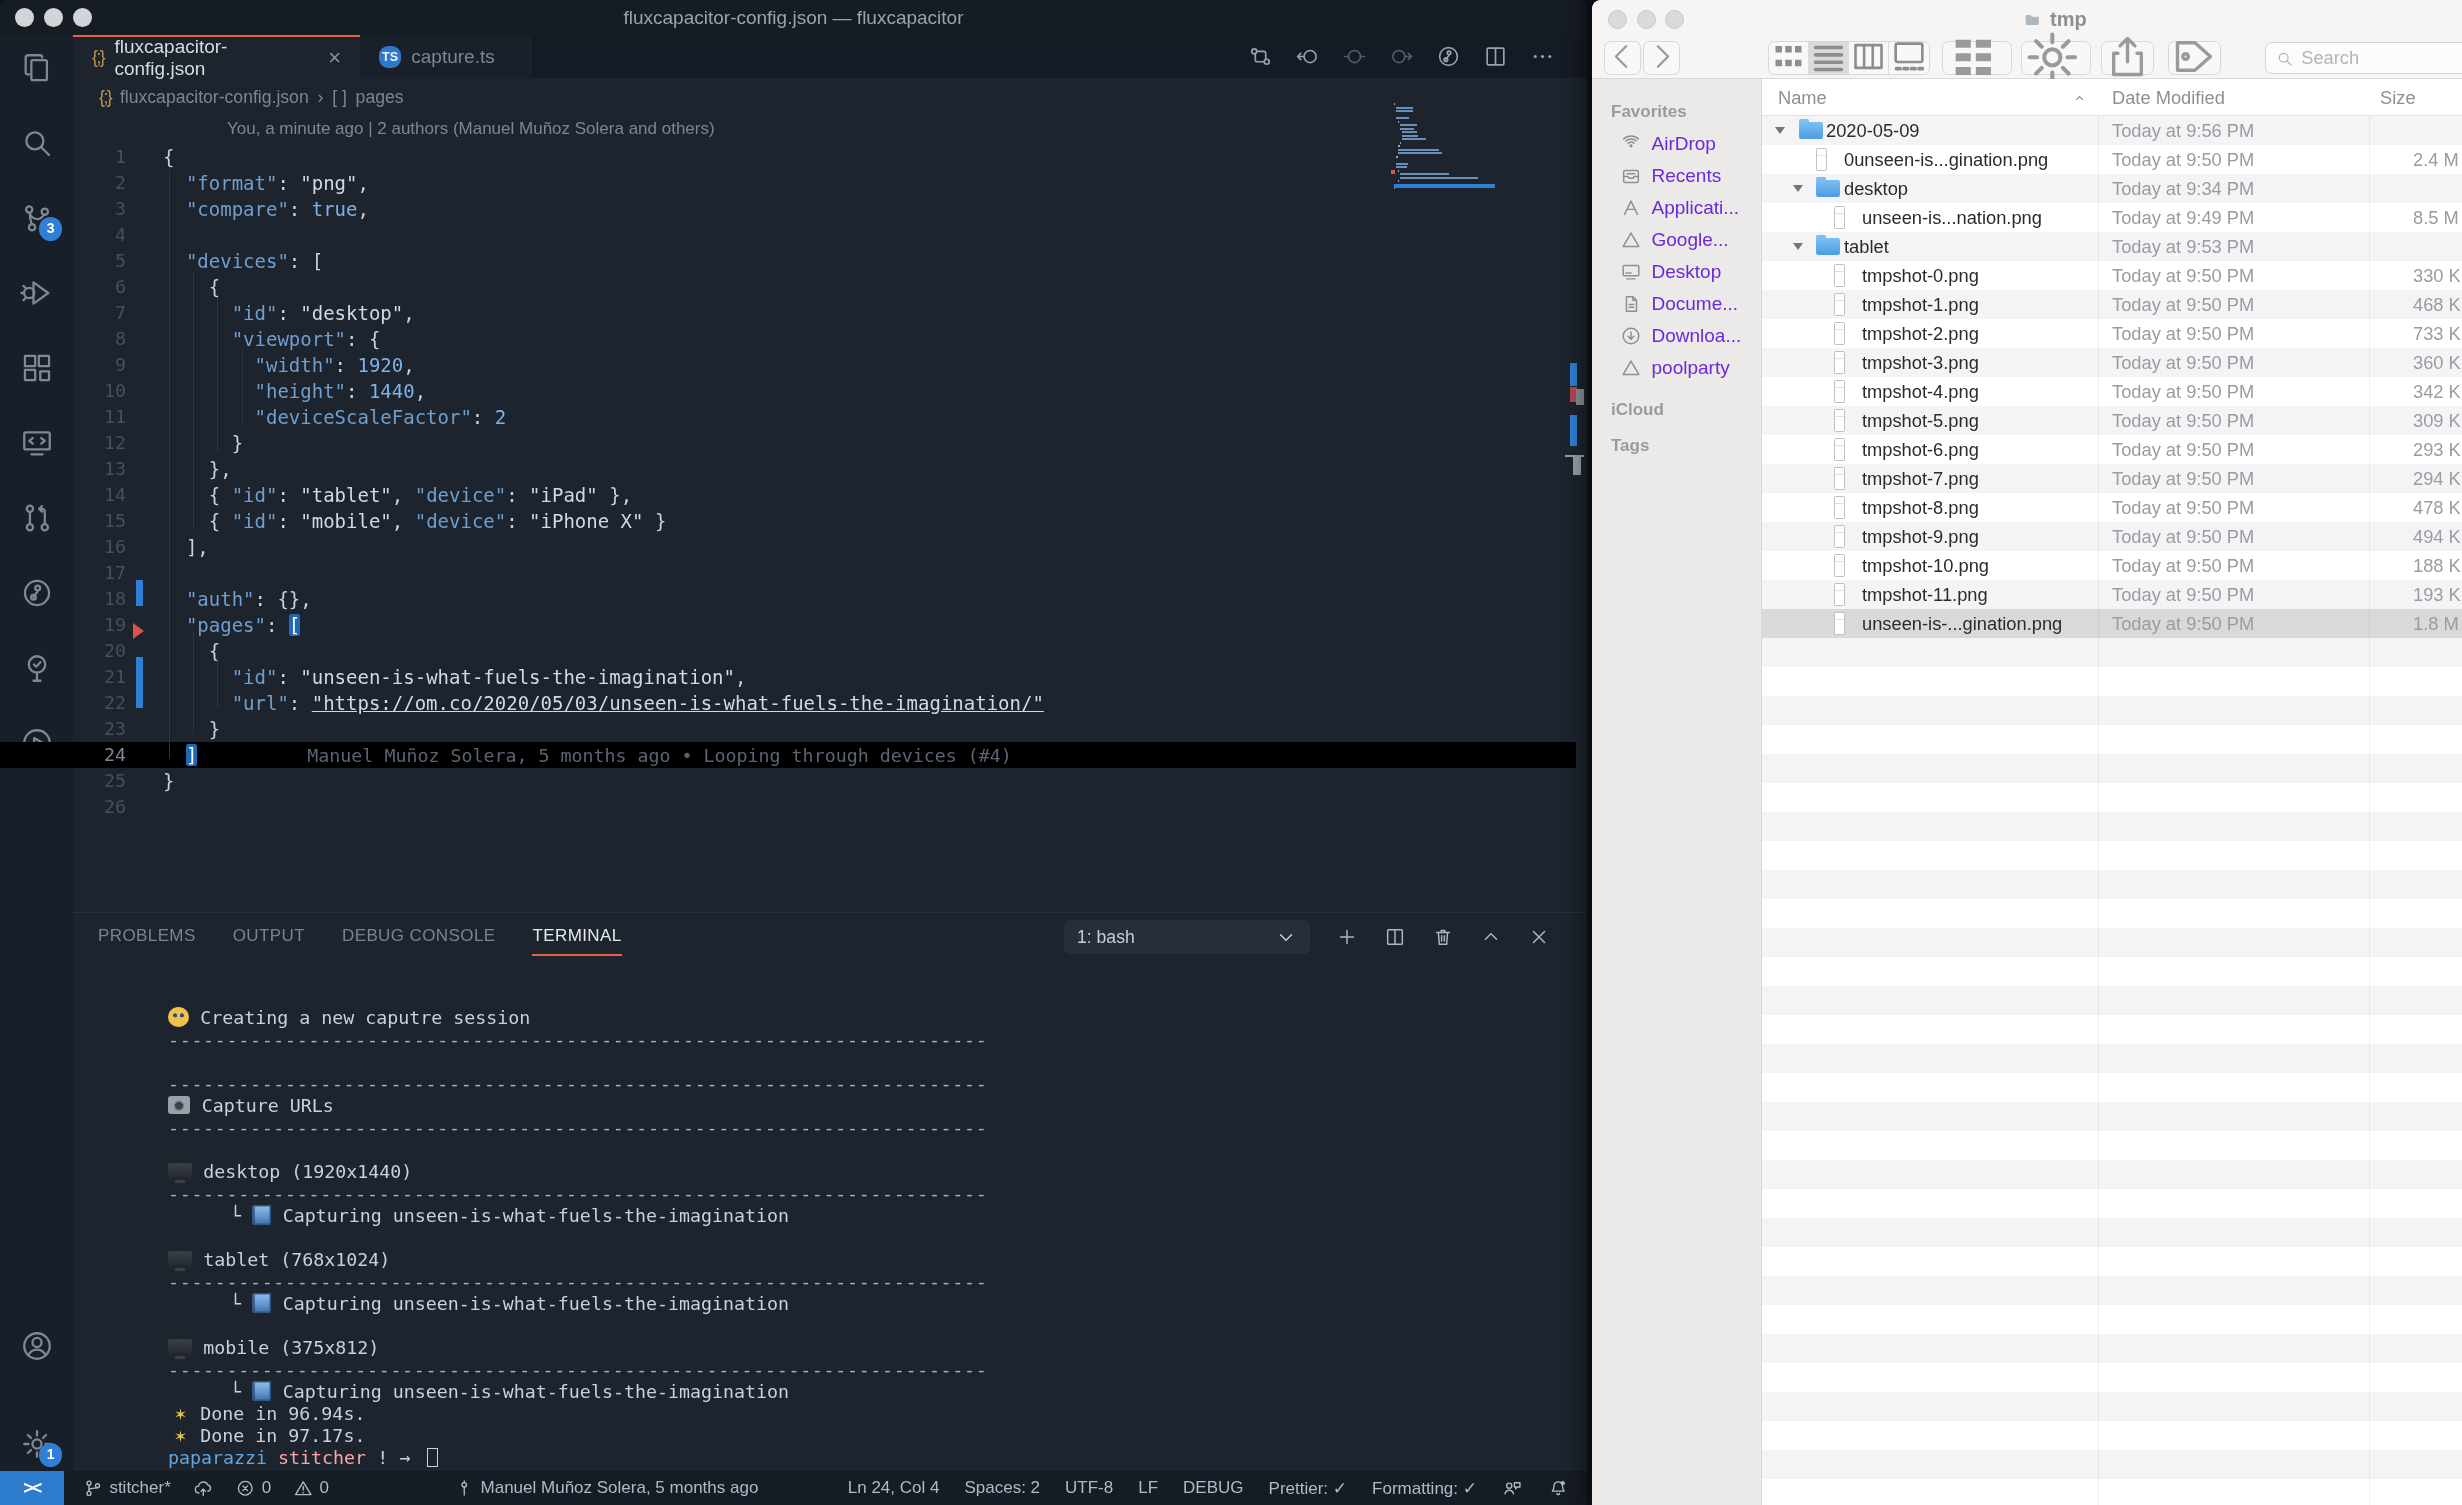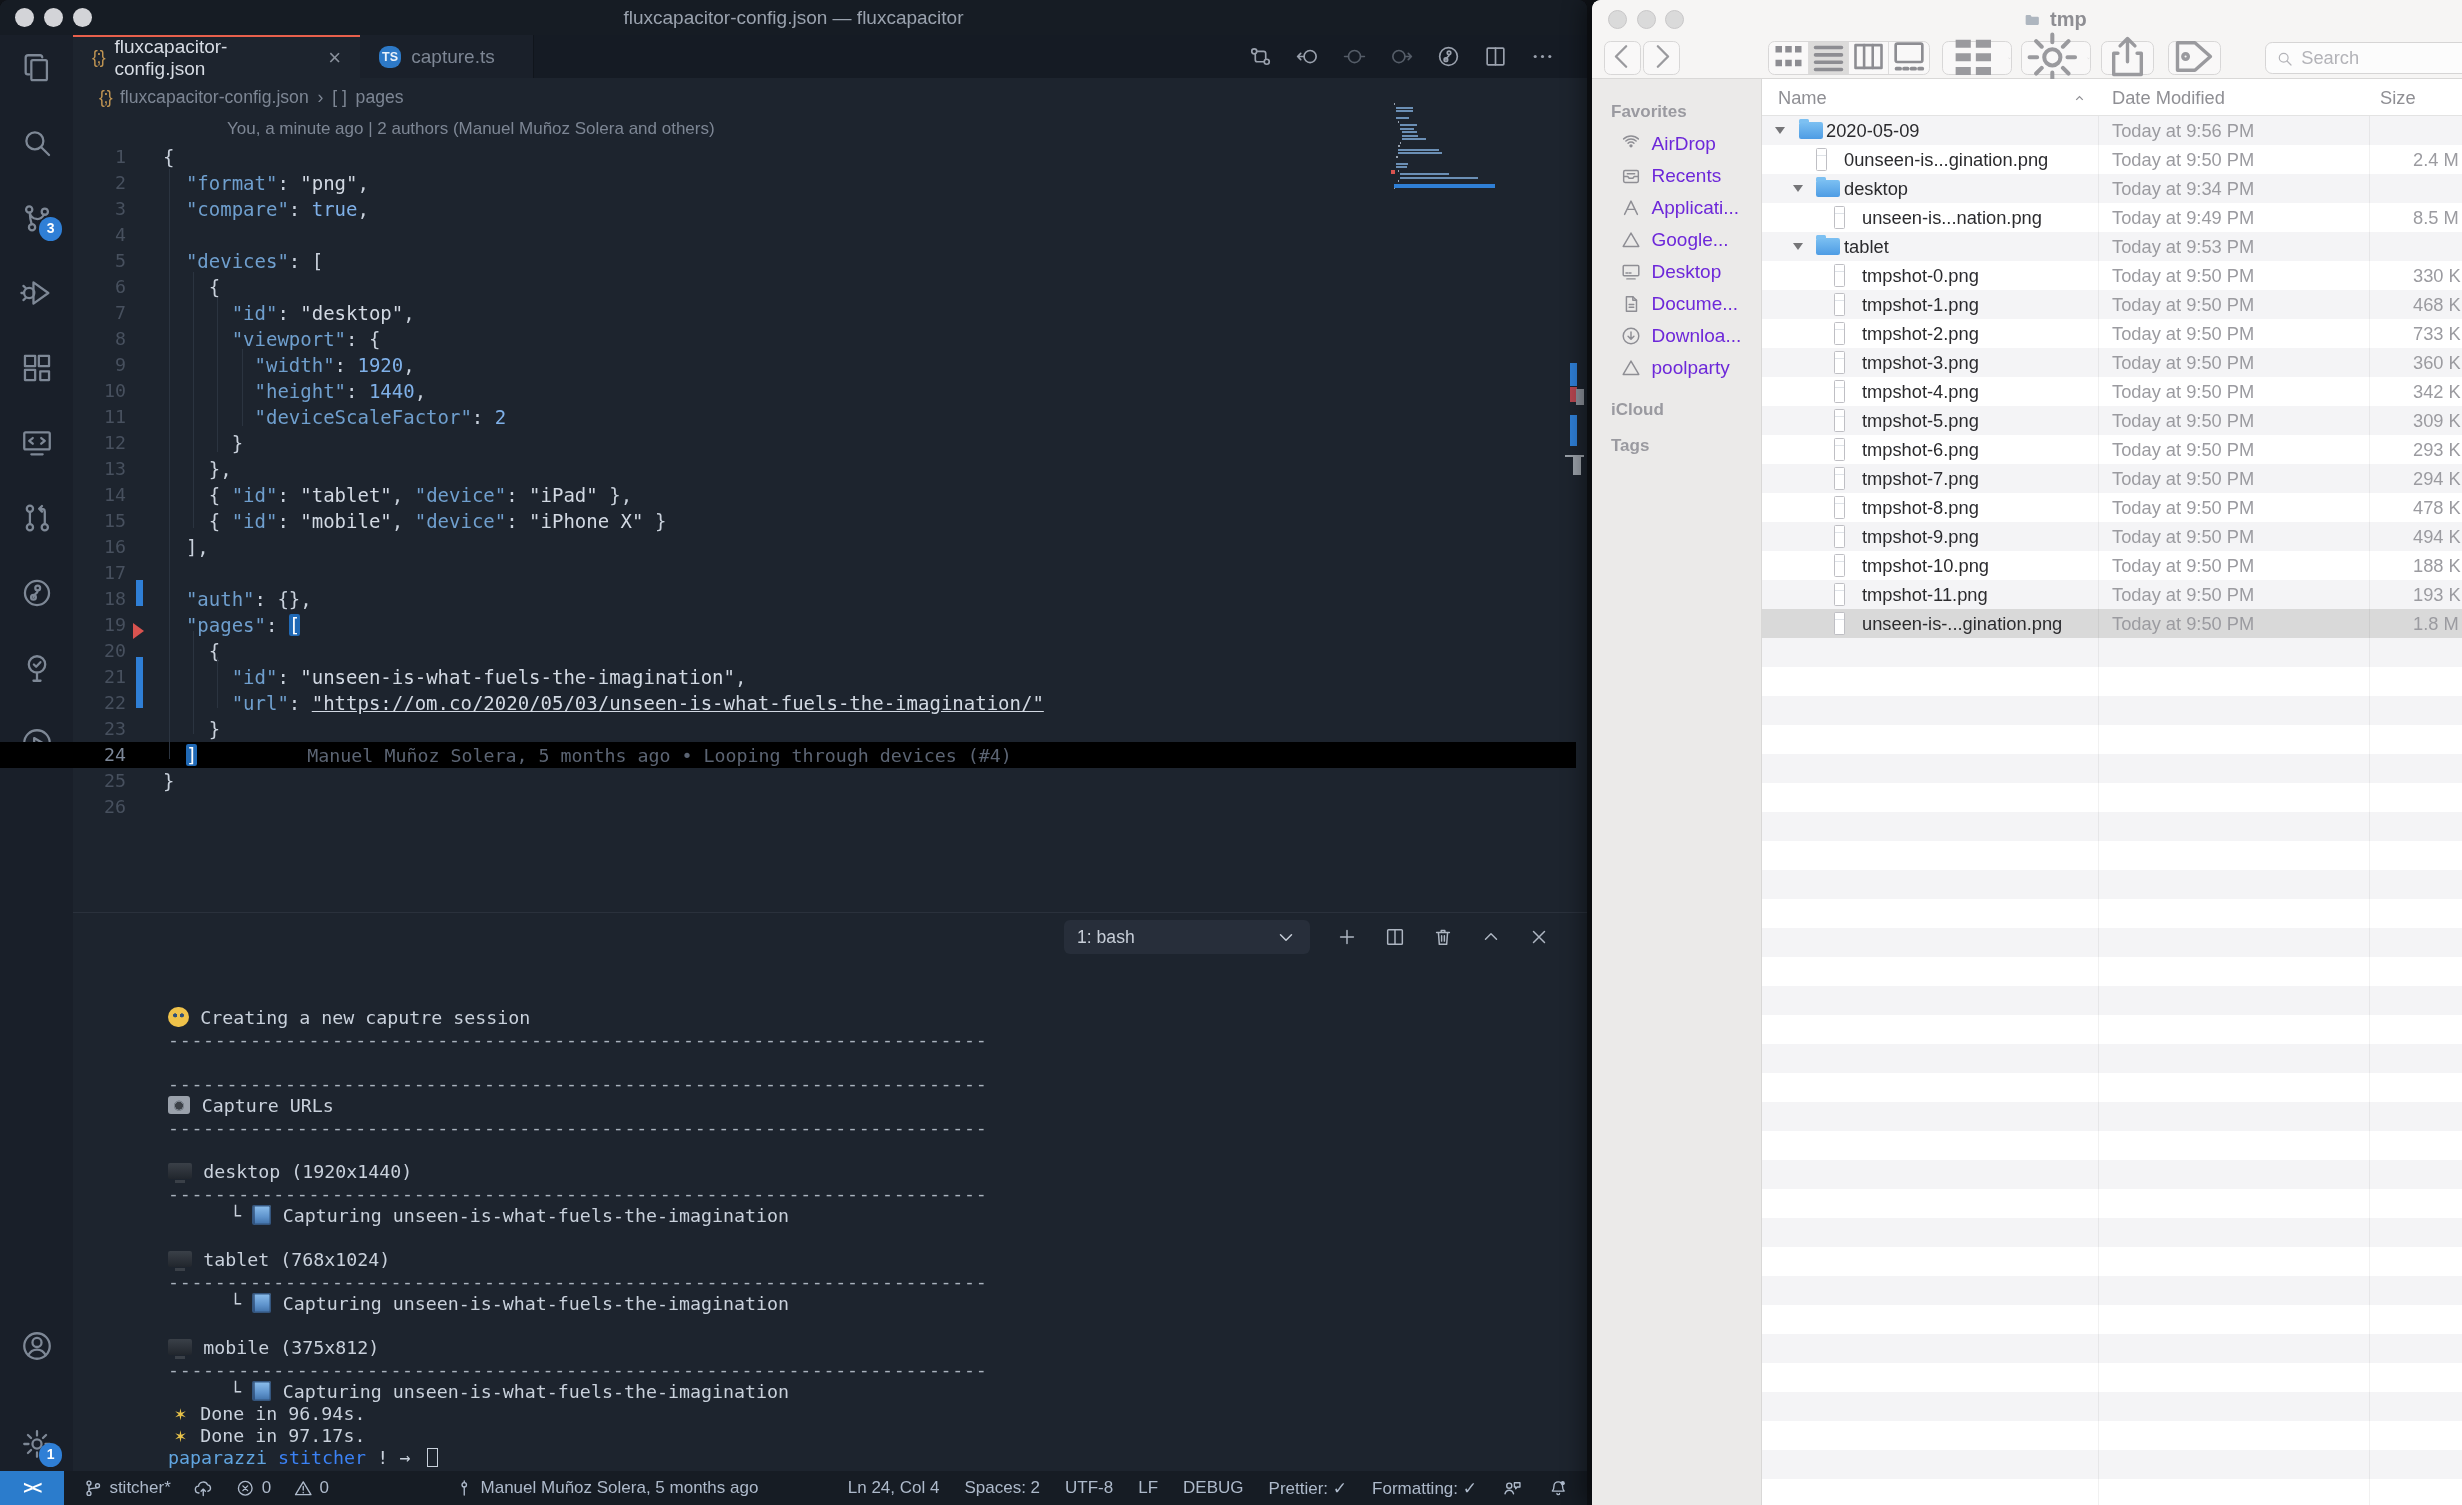--- a/index.html
+++ b/index.html
@@ -58,21 +58,21 @@
   .panel-tab.active { color:#e6e9ee; }
   .panel-tab.active::after { content:""; position:absolute; left:0; right:0; bottom:-7.3px; height:2.2px; background:#e8604c; }
   .panel-actions { position:absolute; right:37px; top:7.3px; display:flex; align-items:center; gap:26px; color:#aeb6c2; }
   .shell-select { width:246px; height:34px; background:#272e3a; border-radius:5.9px; display:flex; align-items:center; justify-content:space-between; padding:0 13px; color:#c7ced8; font-size:17.6px; }
   .pic { width:22px; height:22px; } .pic svg { width:100%; height:100%; }
 
   .terminal { position:absolute; left:95px; top:93px; font-family:"DejaVu Sans Mono",monospace; font-size:18.3px; color:#c9d1dc; }
   .tline { height:22px; display:flex; align-items:center; white-space:pre; }
   .tline.tree { padding-left:62px; }
   .dashes { color:#a9b2bd; letter-spacing:0.7px; }
-  .tc-cmd { color:#61a5e0; } .tc-arg { color:#3b82f6; }
+  .tc-cmd { color:#61a5e0; } .tc-arg { color:#fca5a5; }
   .cursor-box { display:inline-block; width:11px; height:19px; border:1.5px solid #c9d1dc; margin-left:5.9px; }
   .em { display:inline-block; margin-right:11.7px; flex:none; }
   .em-nerd { width:20.5px; height:20.5px; border-radius:50%; background:radial-gradient(circle at 34% 42%,#30507a 1.8px,transparent 2.3px),radial-gradient(circle at 66% 42%,#30507a 1.8px,transparent 2.3px),#efc24a; }
   .em-camera { width:22px; height:17.6px; border-radius:2.9px; background:radial-gradient(circle at 50% 54%,#3c4148 3.7px,#7a828c 4px 5.1px,transparent 5.5px),#9aa1ab; }
   .em-monitor { width:23.5px; height:16px; background:linear-gradient(#3a4048,#21262d); border-radius:2.2px; position:relative; }
   .em-monitor::after { content:""; position:absolute; left:6.6px; right:6.6px; bottom:-3.7px; height:2.9px; background:#3a4048; }
   .em-shot { width:19px; height:20.5px; border-radius:2.2px; background:linear-gradient(90deg,rgba(25,45,80,.5) 0 2.9px,transparent 2.9px 6.6px),linear-gradient(180deg,#8fc1ee,#5e93cc 60%,#3e6ea6); box-shadow:inset 0 0 0 1.5px #35567e; }
   .em-sparkle { color:#e8c34a; font-size:19px; width:25px; text-align:center; margin-right:7.3px; }
 
   
@@ -326,20 +326,26 @@
       <div style="left: -2.9px; top: 67px; width: 3.7px; height: 4.4px; background: rgb(217, 83, 79);"></div>
     </div>
   <div class="ruler-mark" style="left:1570px;top:363px;width:6.6px;height:23px;background:#2f7fd6;"></div>
   <div class="ruler-mark" style="left:1570px;top:387px;width:6.6px;height:14.7px;background:#b5464f;"></div>
   <div class="ruler-mark" style="left:1576px;top:389px;width:8px;height:16px;background:#8a8f98;"></div>
   <div class="ruler-mark" style="left:1570px;top:415px;width:6.6px;height:31px;background:#2f7fd6;"></div>
   <div class="ruler-mark" style="left:1565px;top:455px;width:19px;height:2.2px;background:#9aa0a8;"></div>
   <div class="ruler-mark" style="left:1573px;top:457px;width:8px;height:17.6px;background:#9aa0a8;"></div>
 
   <div class="panel">
+    <div class="panel-tabs" id="panel-tabs">
+        <span class="panel-tab">PROBLEMS</span>
+        <span class="panel-tab">OUTPUT</span>
+        <span class="panel-tab">DEBUG CONSOLE</span>
+        <span class="panel-tab active">TERMINAL</span>
+      </div>
     <div class="panel-actions">
       <div class="shell-select">
         <span>1: bash</span>
         <span class="pic"><svg viewBox="0 0 24 24" fill="none" stroke="currentColor" stroke-width="1.6" stroke-linecap="round" stroke-linejoin="round">
               <path d="M6 9.5l6 6 6-6"></path>
             </svg></span>
       </div>
       <span class="pic"><svg viewBox="0 0 24 24" fill="none" stroke="currentColor" stroke-width="1.6" stroke-linecap="round" stroke-linejoin="round">
             <path d="M12 5v14M5 12h14"></path>
           </svg></span>

